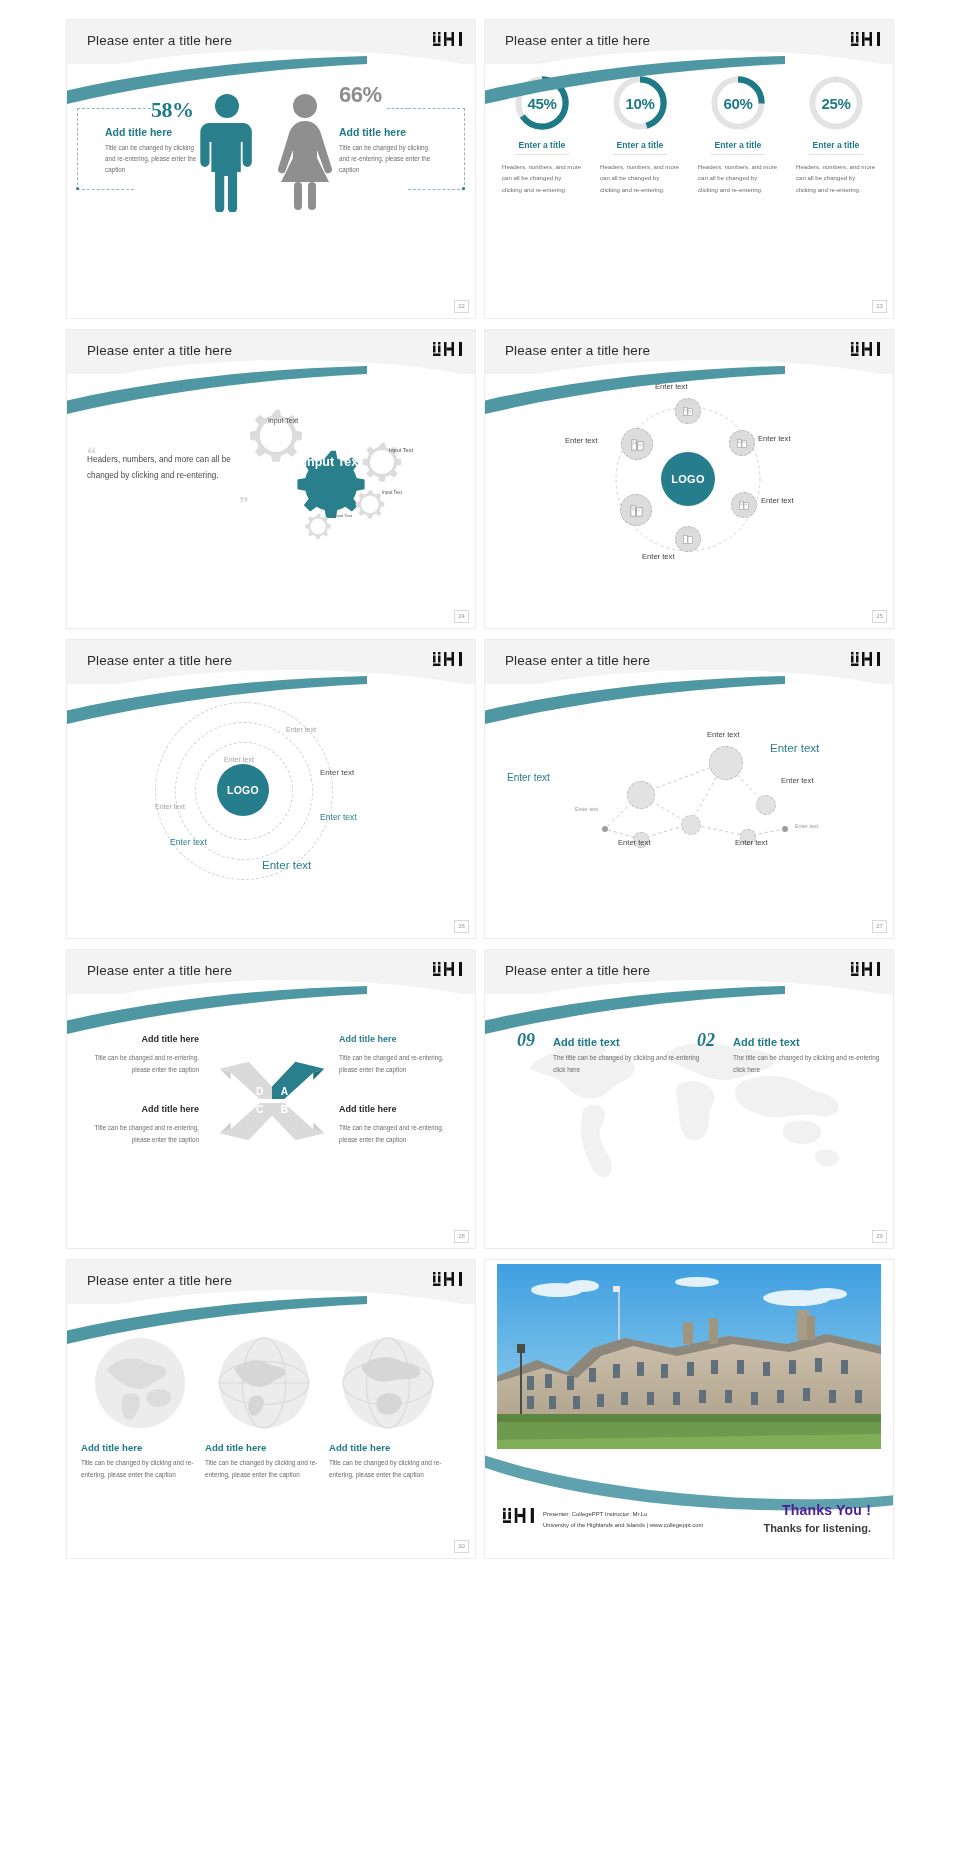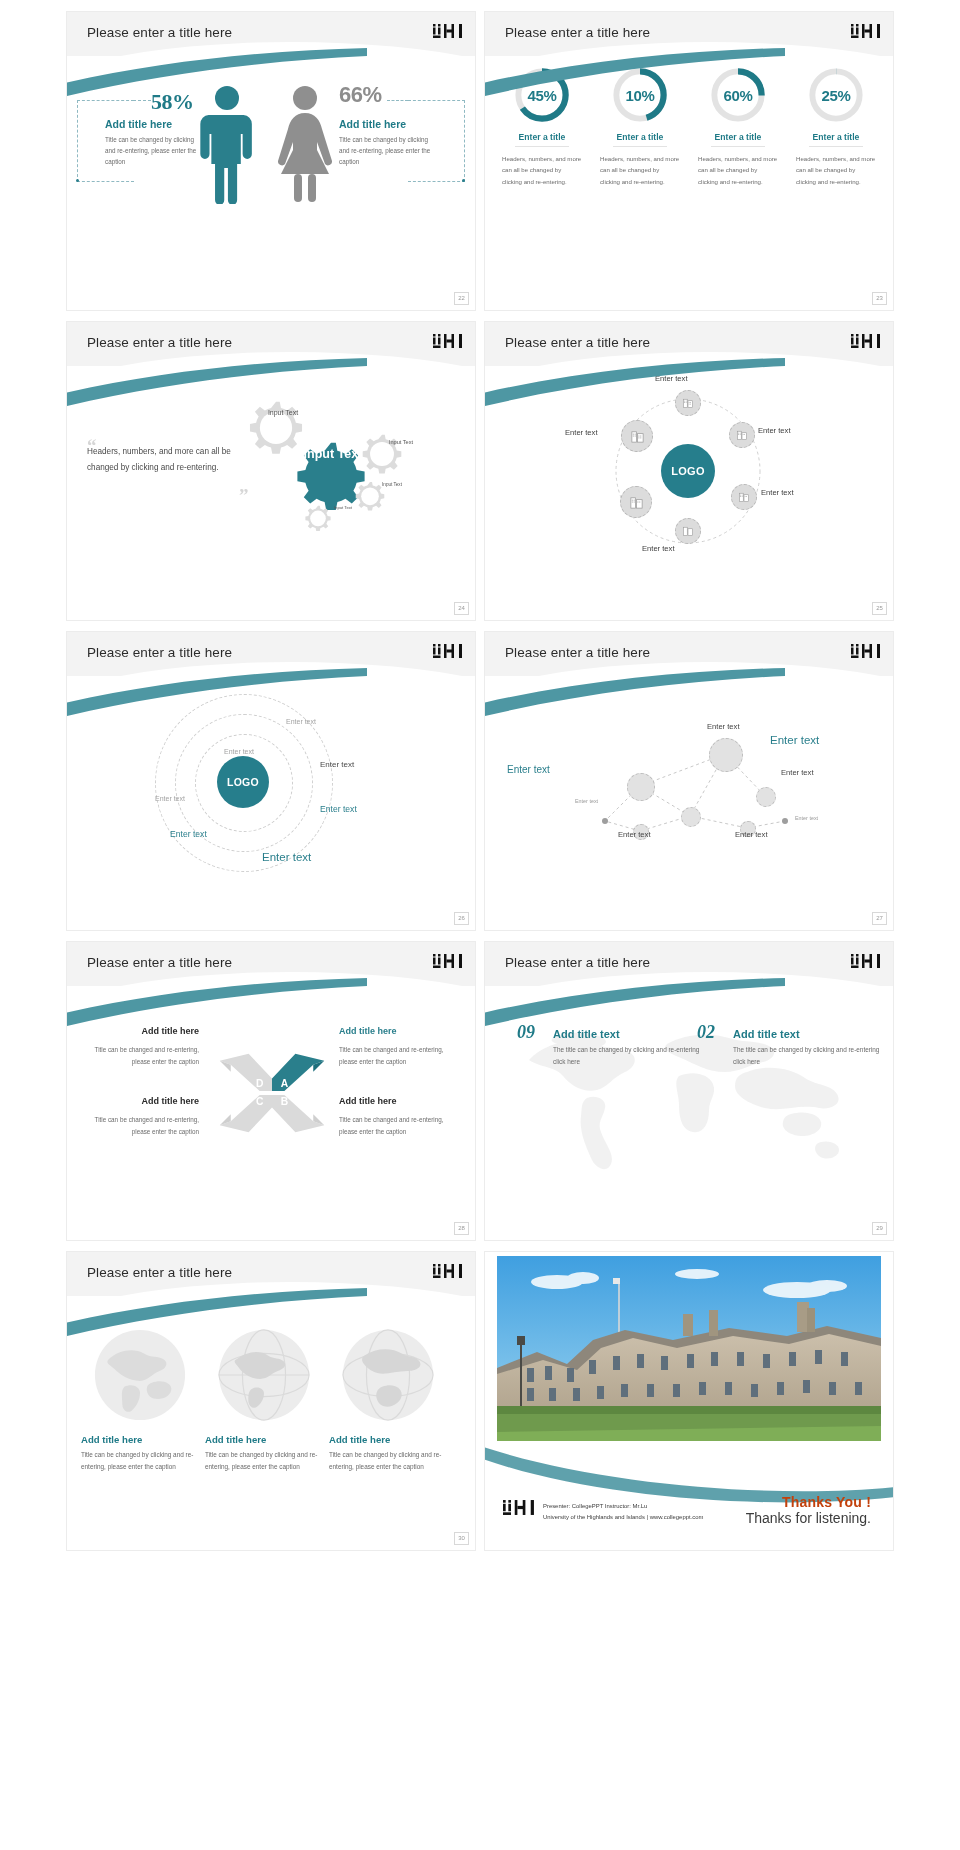--- a/index.html
+++ b/index.html
@@ -1,17 +1,17 @@
 <!DOCTYPE html>
 <html><head>
 <meta charset="utf-8">
 <style>
   html,body{margin:0;padding:0;background:#ffffff;}
   body{width:960px;height:1850px;font-family:"Liberation Sans",sans-serif;-webkit-font-smoothing:antialiased;}
-  .deck{width:960px;height:1850px;display:grid;grid-template-columns:408px 408px;grid-template-rows:repeat(5,310px);column-gap:10px;row-gap:0px;justify-content:center;align-content:start;padding-top:12px;box-sizing:border-box;}
+  .deck{width:960px;height:1850px;display:grid;grid-template-columns:408px 408px;grid-template-rows:repeat(5,310px);column-gap:10px;row-gap:0px;justify-content:center;align-content:start;padding-top:20px;box-sizing:border-box;}
   .slide{position:relative;width:408px;height:298px;background:#ffffff;overflow:hidden;box-shadow:0 0 0 1px #ececec;}
   .slide-inner{position:absolute;inset:0;overflow:hidden;background:#fff;}
   
   .hdr{position:absolute;left:0;top:0;width:100%;height:44px;background:#f3f3f3;overflow:hidden;}
   .hdr:after{content:"";position:absolute;left:-10%;top:28px;width:130%;height:60px;background:#ffffff;border-radius:50%/100% 100% 0 0;transform:translateY(2px);}
   .title{position:absolute;left:20px;top:13px;font-size:13.5px;color:#2b2b2b;font-weight:400;letter-spacing:.1px;z-index:5;}
   .logo{position:absolute;right:12px;top:12px;z-index:6;display:flex;align-items:center;}
   .logo svg{display:block;}
   .swoosh{position:absolute;left:-170px;top:34px;width:620px;height:120px;z-index:3;pointer-events:none;}
   .pgnum{position:absolute;right:6px;bottom:5px;width:13px;height:11px;border:1px solid #d8d8d8;color:#9a9a9a;font-size:6px;line-height:11px;text-align:center;background:#fff;z-index:7;}
@@ -64,22 +64,22 @@
   .mtitle{position:absolute;font-size:11px;font-weight:700;color:#1f7a87;}
   .mbody{position:absolute;font-size:6.4px;line-height:1.9;color:#6a6a6a;width:160px;}
 
   
   .gcell{position:absolute;width:118px;}
   .gtitle{font-size:9.6px;font-weight:700;color:#1f7a87;}
   .gbody{margin-top:4px;font-size:6.4px;line-height:1.9;color:#6a6a6a;}
 
   
   .photo{position:absolute;left:12px;top:4px;right:12px;height:185px;overflow:hidden;}
-  .thanks-t{position:absolute;right:22px;bottom:40px;font-size:14px;font-weight:700;color:#c2410c;letter-spacing:.2px;}
-  .thanks-s{position:absolute;right:22px;bottom:24px;font-size:14px;color:#3c3c3c;}
+  .thanks-t{position:absolute;right:22px;bottom:40px;font-size:14px;font-weight:700;color:#4c1d95;letter-spacing:.2px;}
+  .thanks-s{position:absolute;right:22px;bottom:24px;font-size:11px;color:#3c3c3c;font-weight:bold;}
   .foot{position:absolute;left:58px;bottom:28px;font-size:5.9px;line-height:1.75;color:#3c3c3c;}
   .footlogo{position:absolute;left:18px;bottom:31px;}
 </style>
 </head>
 <body>
 
 <div class="deck">
 
   <div class="slide">
     <div class="slide-inner">
@@ -123,21 +123,21 @@
           <div class="dashbox" style="left:66px;top:44px;width:18px;height:0px;border-bottom:none;border-left:none;border-right:none;border-top:1px dashed #8fb9c2;"></div>
 
           <div class="s22-pct teal" style="left:84px;top:33px;font-family:Liberation Serif, serif;">58%</div>
           <div class="s22-at teal" style="left:38px;top:62px;">Add title here</div>
           <div class="s22-cap" style="left:38px;top:78px;">Title can be changed by clicking and re-entering, please enter the caption</div>
 
           <div class="dashbox" style="left:341px;top:44px;width:56px;height:80px;border-left:none;"></div>
           <div class="dashdot" style="left:395px;top:123px;"></div>
           <div class="dashbox" style="left:320px;top:44px;width:21px;height:0;border-bottom:none;border-left:none;border-right:none;border-top:1px dashed #8fb9c2;"></div>
 
-          <div class="s22-pct gray" style="left:272px;top:26px;">66%</div>
+          <div class="s22-pct gray" style="left:272px;top:18px;">66%</div>
           <div class="s22-at teal" style="left:272px;top:62px;">Add title here</div>
           <div class="s22-cap" style="left:272px;top:78px;">Title can be changed by clicking and re-entering, please enter the caption</div>
         </div>
       </div>
       <div class="pgnum">22</div>
     </div>
   </div>
 
   <div class="slide">
     <div class="slide-inner">

